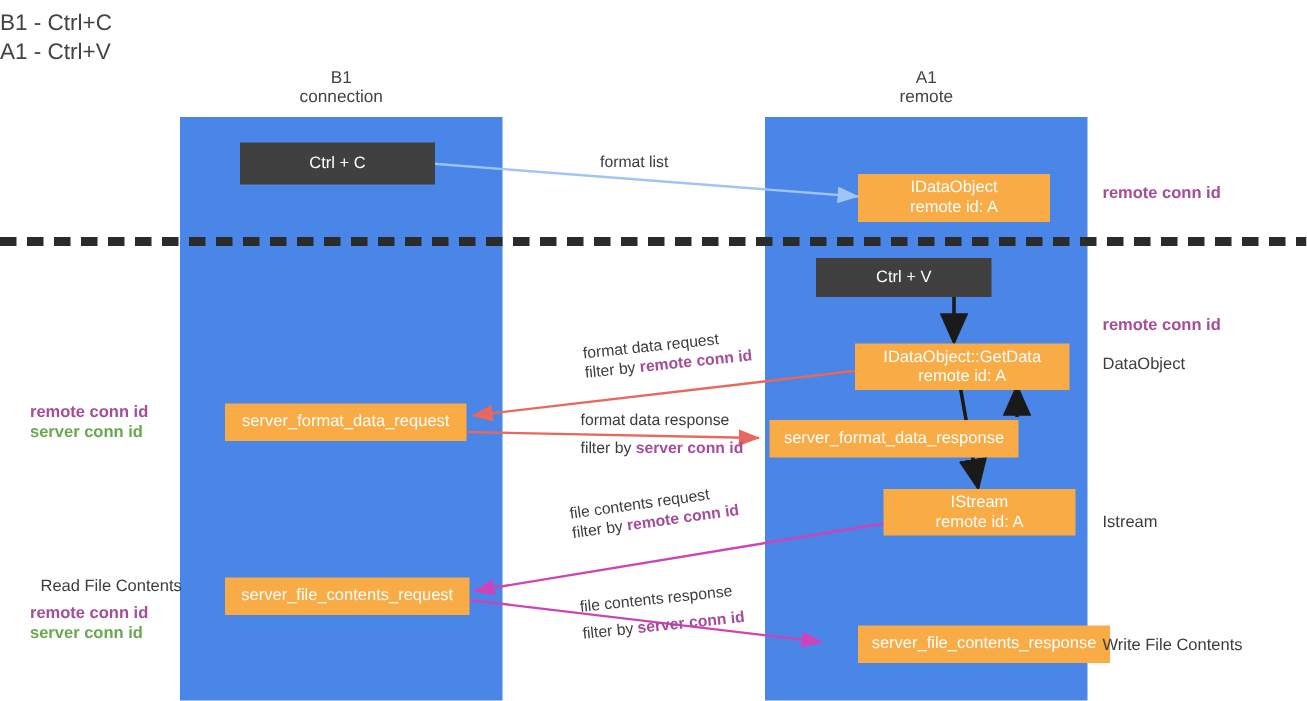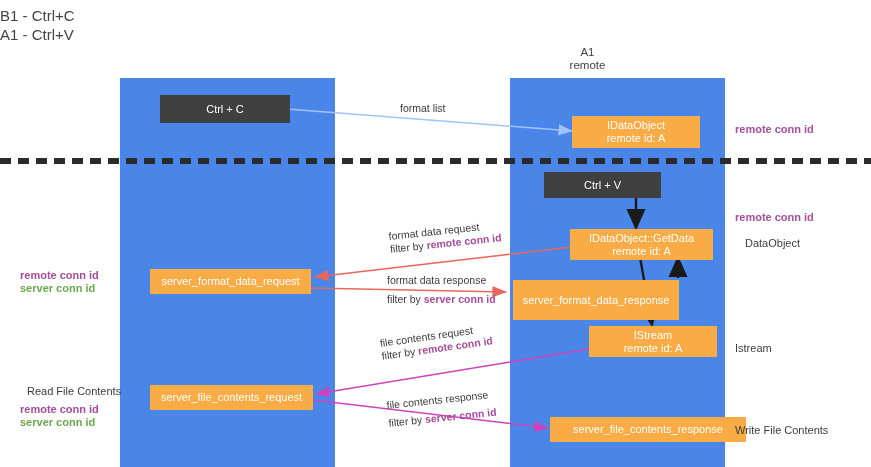--- a/index.html
+++ b/index.html
@@ -23,21 +23,21 @@
 
   .lane-head{
     position:absolute;
     text-align:center;
     font-size:11.5px;
     line-height:13px;
     color:#434343;
     white-space:pre-line;
   }
   #head-b1{left:120px;top:46px;width:215px;}
-  #head-a1{left:480px;top:46px;width:215px;}
+  #head-a1{left:510px;top:46px;width:215px;}
 
   #title{
     position:absolute;left:0;top:6px;width:842px;
     text-align:left;
     font-size:15px;line-height:19px;
     color:#434343;
     white-space:pre-line;
   }
 
   
@@ -84,20 +84,22 @@
   #svg-top{position:absolute;left:0;top:0;width:871px;height:467px;z-index:8;pointer-events:none;}
 </style>
 </head>
 <body>
 
 <div id="stage">
 
   <div id="title">B1 - Ctrl+C
 A1 - Ctrl+V</div>
 
+  <div class="lane-head" id="head-b1">B1
+connection</div>
   <div class="lane-head" id="head-a1">A1
 remote</div>
 
   <div class="lane" id="lane-b1"></div>
   <div class="lane" id="lane-a1"></div>
 
   <svg id="svg">
     <defs>
       <marker id="ah-blue" markerWidth="9" markerHeight="7" refX="8.5" refY="3.5" orient="auto">
         <polygon points="0,0 9,3.5 0,7" fill="#9fc5f8"></polygon>
@@ -135,28 +137,28 @@
   <div class="node orange" style="left:572px;top:116px;width:128px;height:32px;text-align:center;">IDataObject
 remote id: A</div>
 
   <div class="node green" style="left:544px;top:172px;width:117px;height:26px;">Ctrl + V</div>
 
   <div class="node orange" style="left:570px;top:229px;width:143px;height:31px;">IDataObject::GetData
 remote id: A</div>
 
   <div class="node orange" style="left:150px;top:269px;width:161px;height:25px;">server_format_data_request</div>
 
-  <div class="node orange" style="left:513px;top:280px;width:166px;height:40px;">server_format_data_response</div>
+  <div class="node orange" style="left:513px;top:280px;width:166px;height:25px;">server_format_data_response</div>
 
   <div class="node orange" style="left:589px;top:326px;width:128px;height:31px;">IStream
 remote id: A</div>
 
   <div class="node orange" style="left:150px;top:385px;width:163px;height:25px;">server_file_contents_request</div>
 
-  <div class="node orange" style="left:550px;top:417px;width:196px;height:25px;">server_file_contents_response</div>
+  <div class="node orange" style="left:572px;top:417px;width:168px;height:25px;">server_file_contents_response</div>
 
   <div class="cap" style="left:400px;top:102px;">format list</div>
 
   <div class="cap rot" style="left:388px;top:230px;transform:rotate(-6deg);">
     <div>format data request</div>
     <div>
       <span>filter by </span><span class="hl purple">remote conn id</span>
     </div>
   </div>
 
@@ -178,21 +180,21 @@
     <div>file contents response</div>
     <div style="margin-top:5px;">
       <span>filter by </span><span class="hl purple">server conn id</span>
     </div>
   </div>
 
   <div class="label bold purple" style="left:735px;top:123px;">remote conn id</div>
 
   <div class="label bold purple" style="left:735px;top:211px;">remote conn id</div>
 
-  <div class="label" style="left:735px;top:237px;margin-left:10px;">DataObject</div>
+  <div class="label" style="left:735px;top:237px;">DataObject</div>
 
   <div class="label" style="left:735px;top:342px;">Istream</div>
 
   <div class="label" style="left:735px;top:424px;">Write File Contents</div>
 
   <div class="label bold purple" style="left:20px;top:269px;">remote conn id</div>
   <div class="label bold green-txt" style="left:20px;top:282px;">server conn id</div>
 
   <div class="label" style="left:27px;top:385px;">Read File Contents</div>
   <div class="label bold purple" style="left:20px;top:403px;">remote conn id</div>

